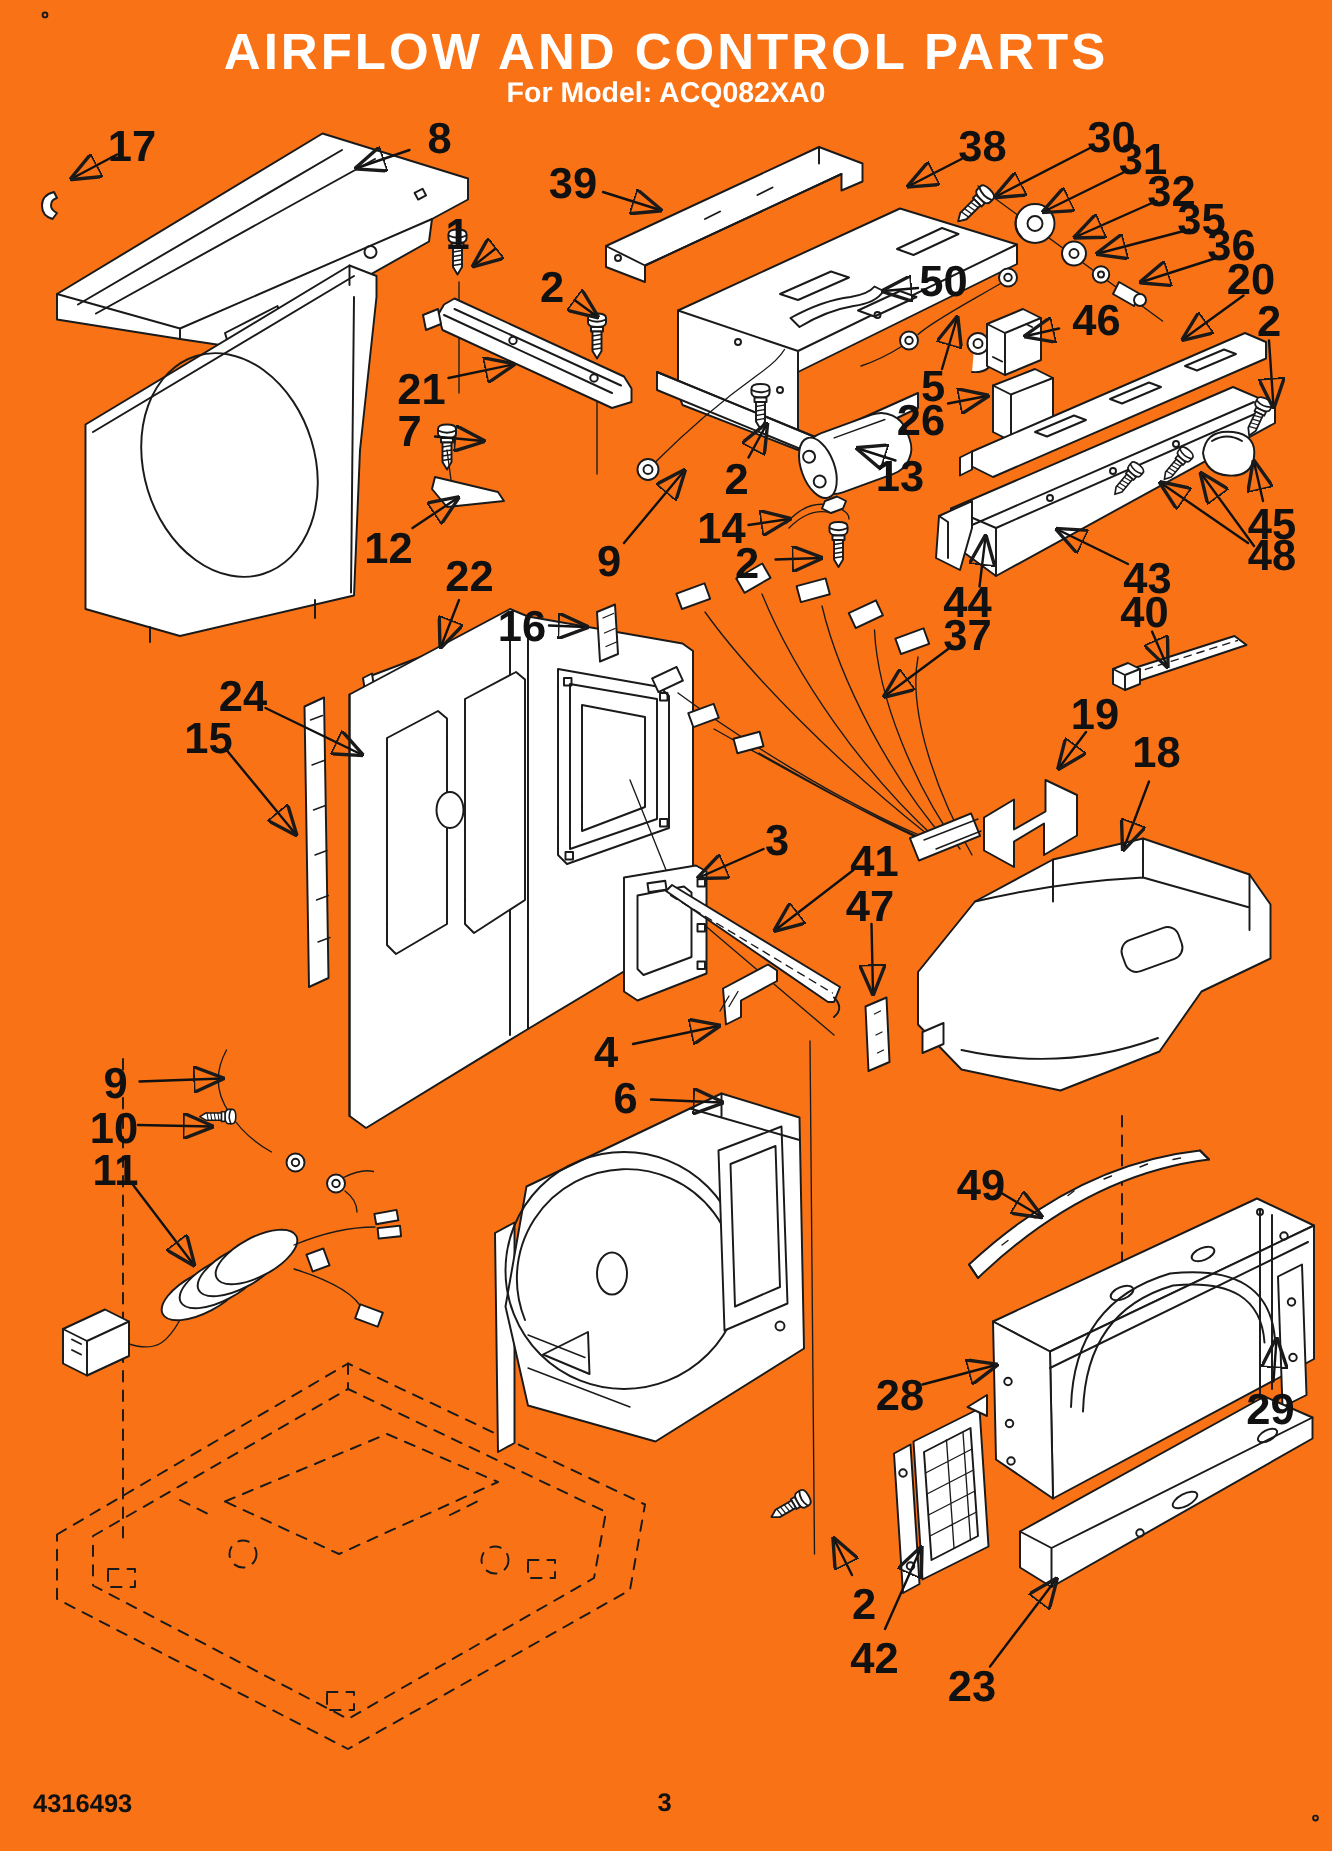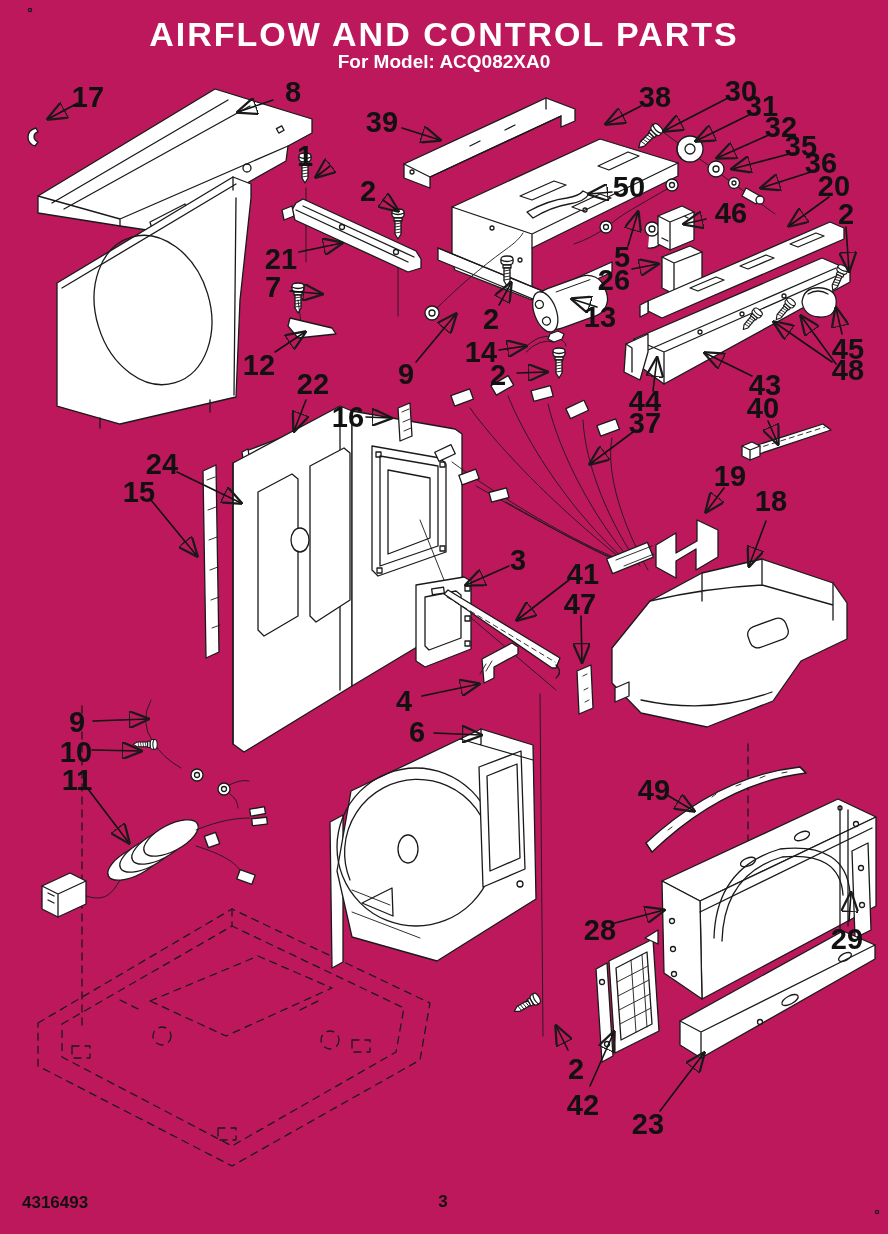--- a/index.html
+++ b/index.html
@@ -1,16 +1,16 @@
 <!DOCTYPE html>
 <html><head>
 <meta charset="utf-8">
 <style>
   html,body{margin:0;padding:0;background:#e8e8e8;}
-  .page{position:relative;width:888px;height:1234px;background:#be185d;margin:0 auto;overflow:hidden;
+  .page{position:relative;width:888px;height:1234px;background:#f97316;margin:0 auto;overflow:hidden;
         font-family:"Liberation Sans",sans-serif;}
   #art{position:absolute;left:0;top:0;}
   #art path,#art ellipse,#art circle,#art rect,#art line,#art polyline,#art polygon{
      stroke:#1a1a1a;stroke-width:1.3;fill:none;stroke-linejoin:round;stroke-linecap:round;}
   #art .w{fill:#ffffff;}
   #art .thin{stroke-width:0.9;}
   #art .leader{stroke:#111;stroke-width:1.6;}
   #art text{stroke:none;}
   .callout{font:700 29px "Liberation Sans",sans-serif;fill:#111;text-anchor:middle;}
   .t-main{font:700 34px "Liberation Sans",sans-serif;fill:#fff;stroke:#000;stroke-width:1.5px;

